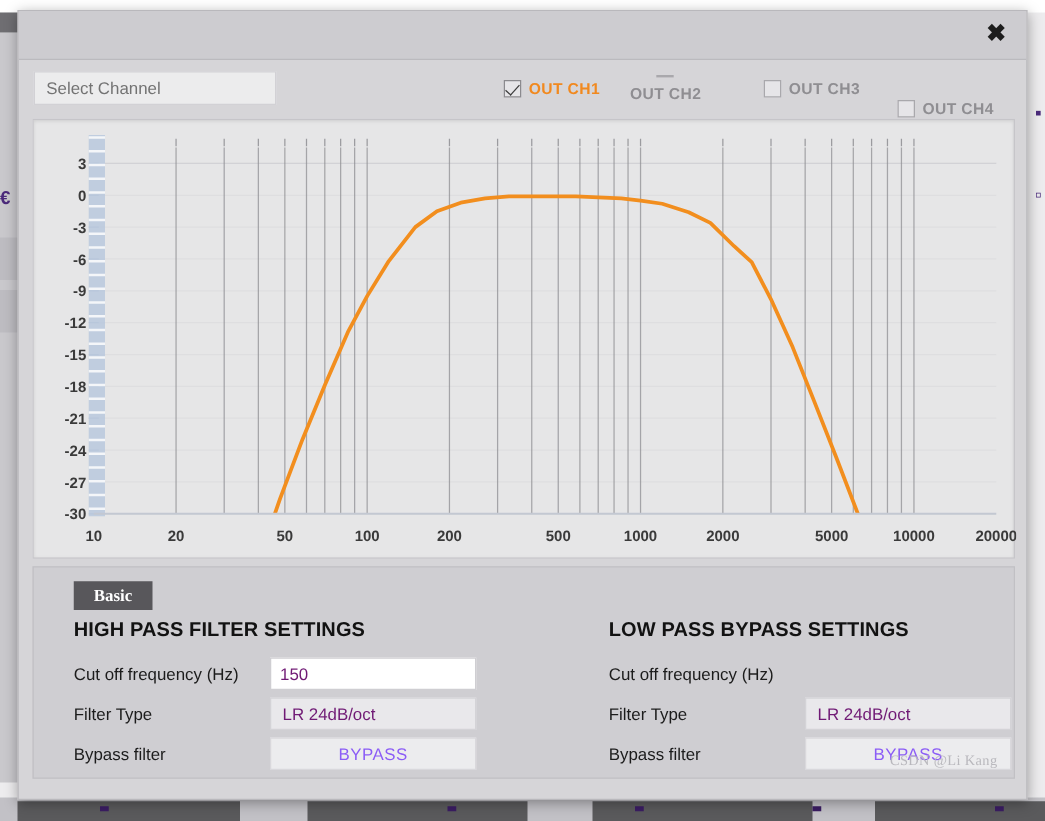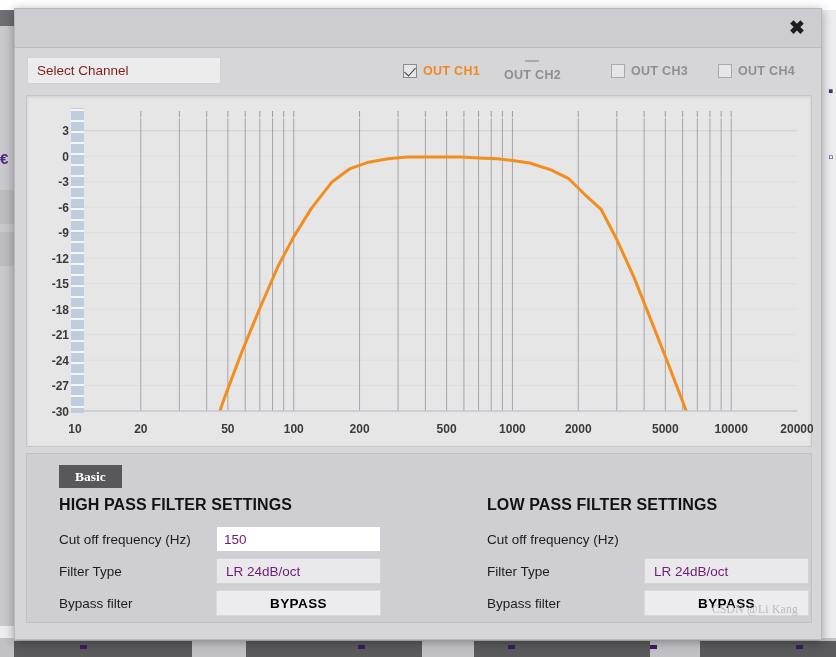--- a/index.html
+++ b/index.html
@@ -47,21 +47,21 @@
     position:absolute;right:12px;top:8px;width:24px;height:22px;
     font-size:19px;font-weight:bold;color:#1d1d1d;text-align:center;
     line-height:22px;cursor:pointer;
   }
 
   
   #chan-row{position:relative;height:45px;}
   #select-channel{
     position:absolute;left:12px;top:9px;width:194px;height:27px;
     background:#ececed;border:1px solid #d2d1d5;box-sizing:border-box;
-    font-size:13.5px;color:#7f1d1d;line-height:25px;padding-left:9px;
+    font-size:13.5px;color:#737373;line-height:25px;padding-left:9px;
   }
   .chk-group{position:absolute;top:12px;height:22px;display:flex;align-items:center;gap:6px;}
   .chk-box{
     width:14px;height:14px;border:1.5px solid #a9a8ac;background:#e6e5e8;
     box-sizing:border-box;position:relative;
   }
   .chk-box.checked{border-color:#8b8a8e;}
   .chk-box.checked:after{
     content:"";position:absolute;left:3px;top:0px;width:5px;height:10px;
     border:solid #3c3c3c;border-width:0 1.8px 1.8px 0;transform:rotate(42deg);
@@ -95,21 +95,21 @@
   .frow{position:absolute;display:flex;align-items:center;height:26px;}
   .flabel{font-size:13.5px;color:#1c1c1c;}
   .fctl{
     height:26px;box-sizing:border-box;display:flex;align-items:center;
     font-size:13.5px;color:#701a75;
   }
   .fctl.input{background:#ffffff;border:1px solid #cfced2;padding-left:7px;}
   .fctl.select{background:#e9e8eb;border:1px solid #d4d3d7;padding-left:9px;}
   .fctl.bypass{
     background:#ececee;border:1px solid #d9d8dc;justify-content:center;
-    font-weight:bold;color:#000000;letter-spacing:.4px;cursor:pointer;
+    font-weight:normal;color:#8b5cf6;letter-spacing:.4px;cursor:pointer;
   }
 
   
   #watermark{
     position:absolute;right:23px;bottom:24px;font-size:11.5px;color:#b9b8bd;
     font-family:Liberation Serif, serif;letter-spacing:.3px;
   }
 </style>
 </head>
 <body>
@@ -151,21 +151,21 @@
       <span class="chk-label active">OUT CH1</span>
     </div>
     <div class="chk-group" style="left:489px;flex-direction:column;">
       <span class="chk-box"></span>
       <span class="chk-label">OUT CH2</span>
     </div>
     <div class="chk-group" style="left:596px;">
       <span class="chk-box"></span>
       <span class="chk-label">OUT CH3</span>
     </div>
-    <div class="chk-group" style="left:703px;">
+    <div class="chk-group" style="left:703px;margin-top:16px;">
       <span class="chk-box"></span>
       <span class="chk-label">OUT CH4</span>
     </div>
   </div>
 
   <div id="graph-panel">
     <svg id="graph-svg" viewBox="0 0 786 352" preserveAspectRatio="none">
       <g id="g-hgrid">
           <line x1="48" y1="34.73913043478262" x2="770" y2="34.73913043478262" stroke="#dedee0" stroke-width="1"></line>
           <line x1="48" y1="60.21739130434784" x2="770" y2="60.21739130434784" stroke="#dedee0" stroke-width="1"></line>
@@ -335,21 +335,21 @@
         <span class="flabel" style="width:157px;">Filter Type</span>
         <span class="fctl select" style="width:165px;">LR 24dB/oct</span>
       </div>
       <div class="frow" style="left:0;top:94px;">
         <span class="flabel" style="width:157px;">Bypass filter</span>
         <span class="fctl bypass" style="width:165px;">BYPASS</span>
       </div>
     </div>
 
     <div class="col" style="left:460px;width:340px;">
-      <div class="col-h">LOW PASS FILTER SETTINGS</div>
+      <div class="col-h">LOW PASS BYPASS SETTINGS</div>
       <div class="frow" style="left:0;top:30px;">
         <span class="flabel" style="width:157px;">Cut off frequency (Hz)</span>
       </div>
       <div class="frow" style="left:0;top:62px;">
         <span class="flabel" style="width:157px;">Filter Type</span>
         <span class="fctl select" style="width:165px;">LR 24dB/oct</span>
       </div>
       <div class="frow" style="left:0;top:94px;">
         <span class="flabel" style="width:157px;">Bypass filter</span>
         <span class="fctl bypass" style="width:165px;">BYPASS</span>

